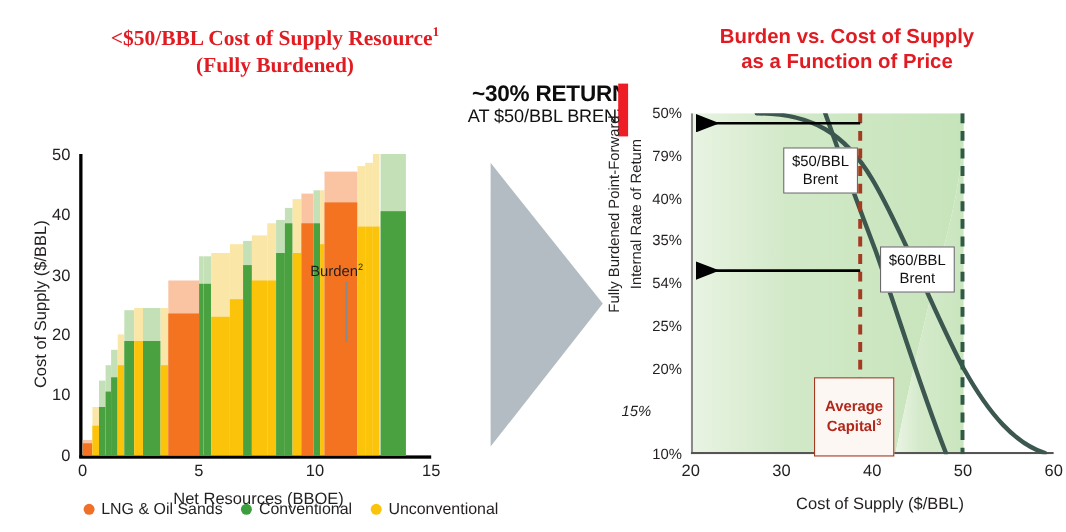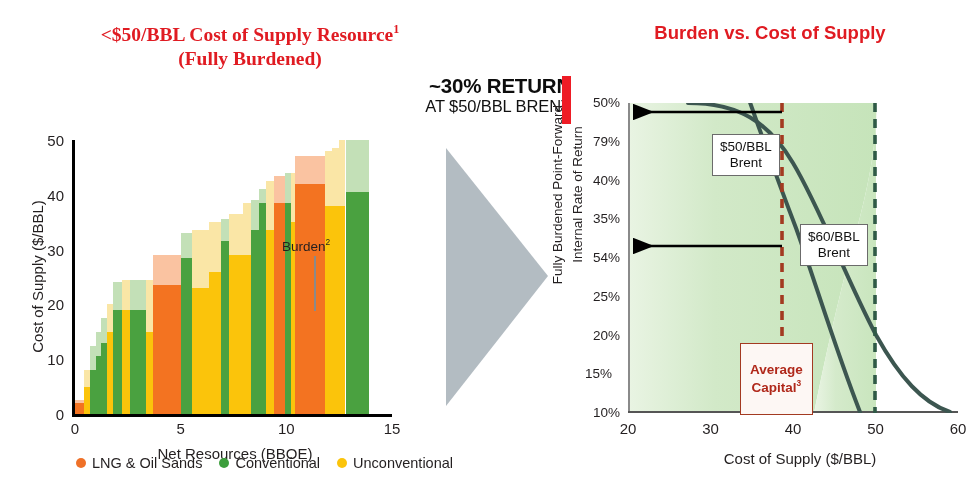--- a/index.html
+++ b/index.html
@@ -98,20 +98,21 @@
 </div>
 
 <div class="abs" id="return-callout">
   <div class="line1">~30% RETURN</div>
   <div class="line2">AT $50/BBL BRENT</div>
 </div>
 <div class="abs" id="return-bar"></div>
 
 <div class="abs title-red" id="right-title">
   <span>Burden vs. Cost of Supply</span><br>
+  <span>as a Function of Price</span>
 </div>
 
 <div class="abs" id="left-chart">
 
   <div class="abs" id="l-ylabel">Cost of Supply ($/BBL)</div>
 
   <div class="abs" id="l-yaxis"></div>
   <div class="abs" id="l-xaxis"></div>
 
   <div id="l-yticks">
@@ -279,21 +280,21 @@
 </div>
 
 <div id="r-yticks">
     <div class="r-ytick" style="top: 96px; left: 580px;">50%</div>
     <div class="r-ytick" style="top: 134.75px; left: 580px;">79%</div>
     <div class="r-ytick" style="top: 173.5px; left: 580px;">40%</div>
     <div class="r-ytick" style="top: 212.25px; left: 580px;">35%</div>
     <div class="r-ytick" style="top: 251px; left: 580px;">54%</div>
     <div class="r-ytick" style="top: 289.75px; left: 580px;">25%</div>
     <div class="r-ytick" style="top: 328.5px; left: 580px;">20%</div>
-    <div class="r-ytick" style="top: 367.25px; left: 572px;">15%</div>
+    <div class="r-ytick" style="top: 367.25px; left: 552px; font-style: italic;">15%</div>
     <div class="r-ytick" style="top: 406px; left: 580px;">10%</div>
   </div>
 <div id="r-xticks">
     <div class="r-xtick" style="left: 613px;">20</div>
     <div class="r-xtick" style="left: 695.5px;">30</div>
     <div class="r-xtick" style="left: 778px;">40</div>
     <div class="r-xtick" style="left: 860.5px;">50</div>
     <div class="r-xtick" style="left: 943px;">60</div>
   </div>
 <div class="abs" id="r-xlabel">Cost of Supply ($/BBL)</div>

